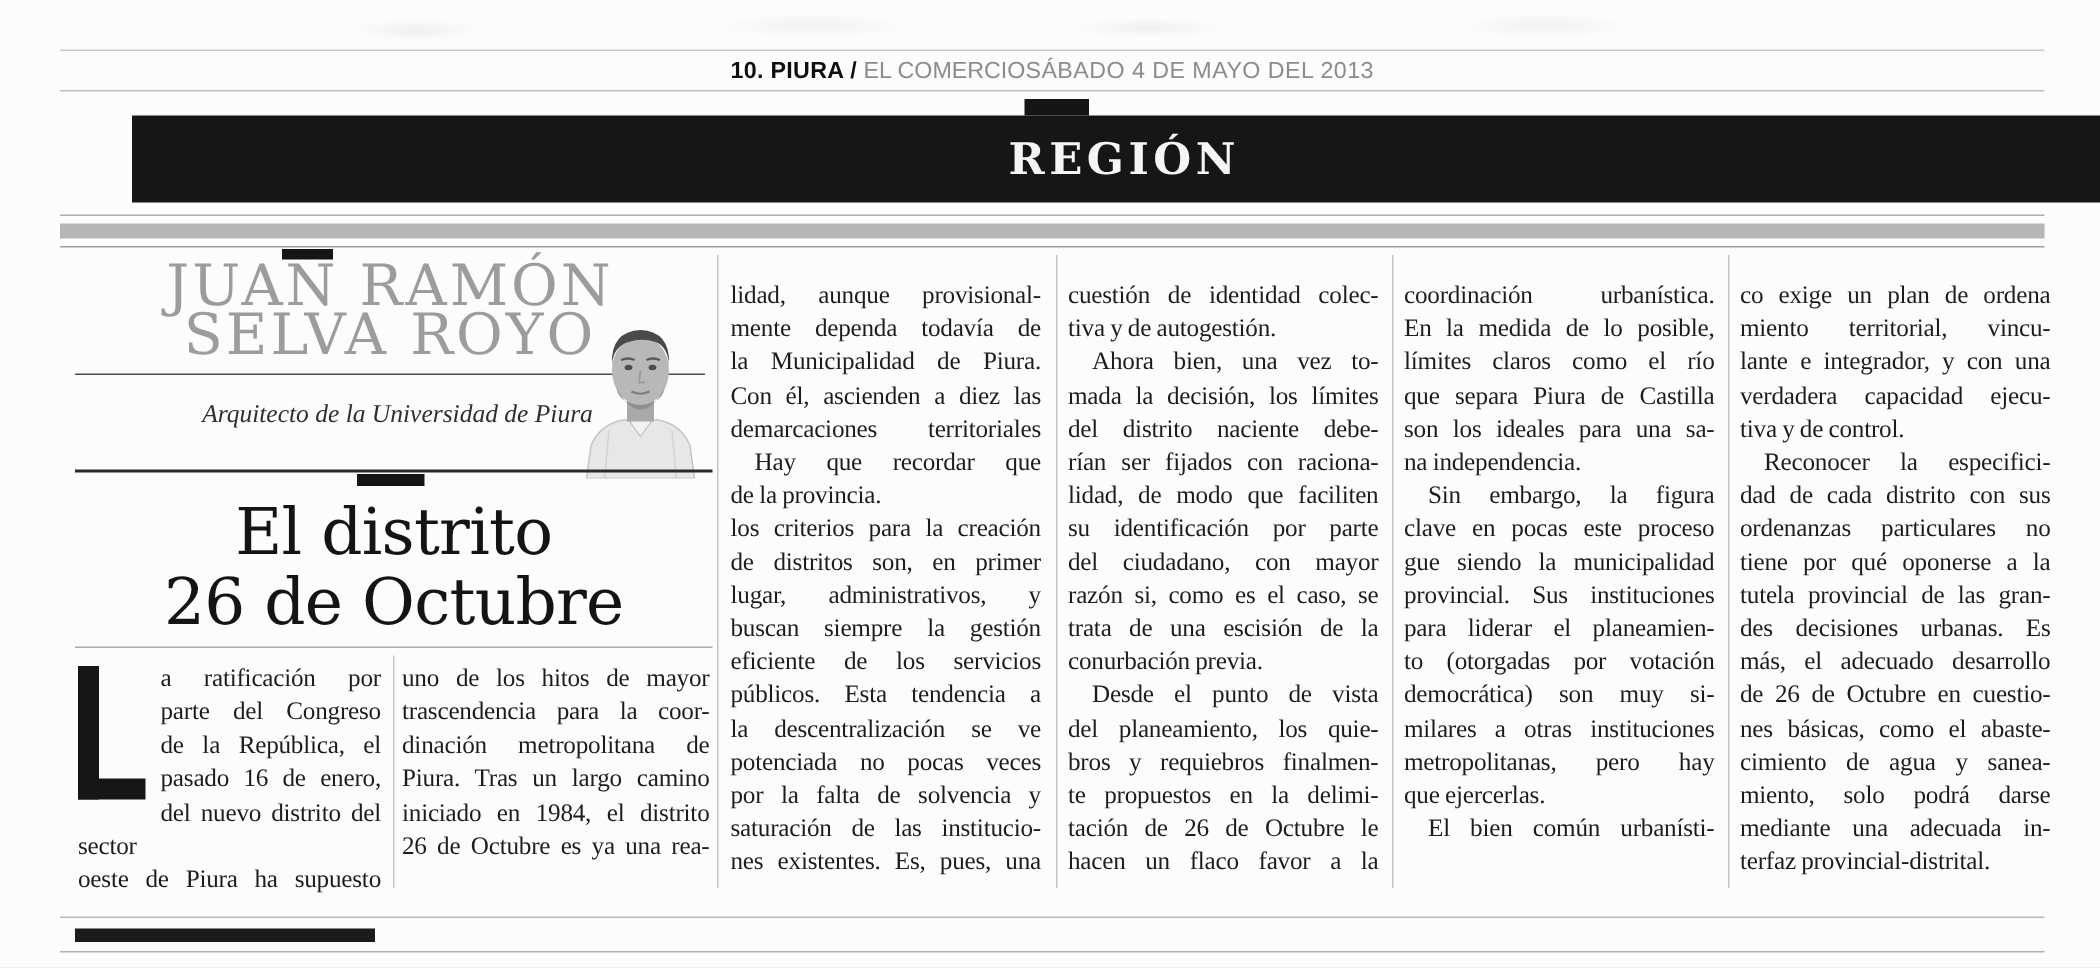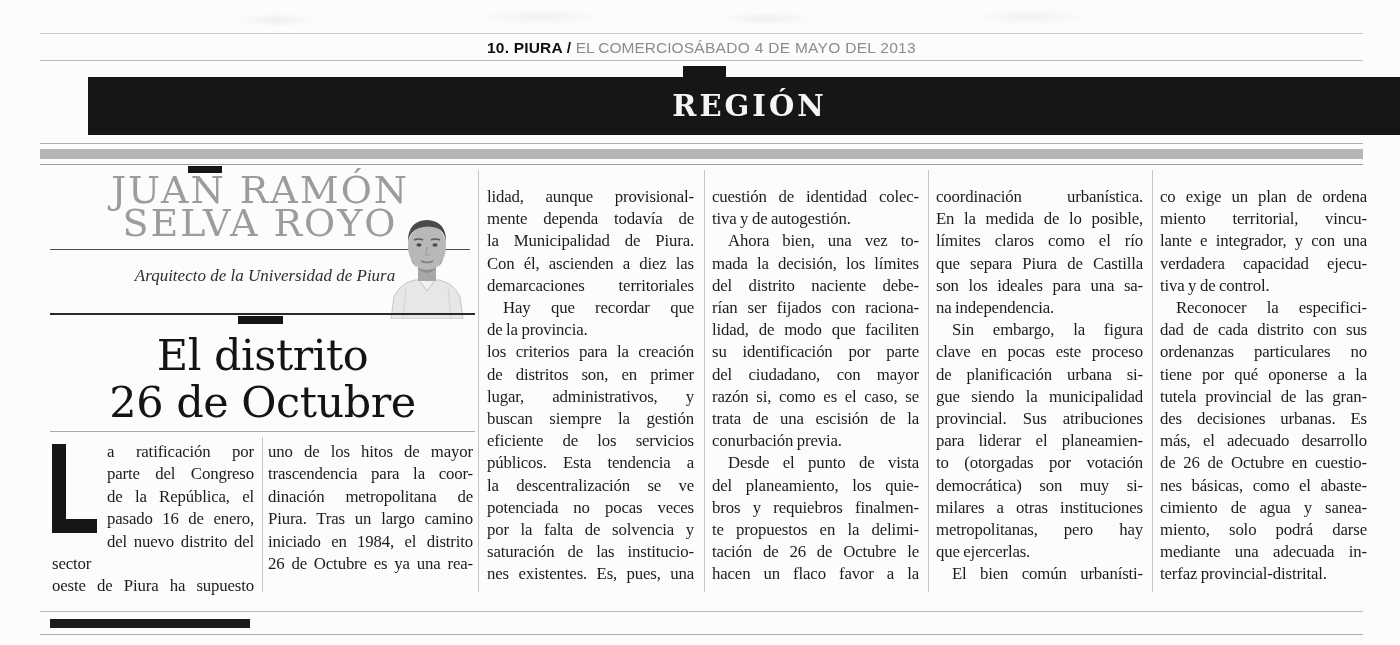--- a/index.html
+++ b/index.html
@@ -204,23 +204,22 @@
   <div class="abs col c5">
     <div>
         <div class="line">coordinación urbanística.</div>
         <div class="line">En la medida de lo posible,</div>
         <div class="line">límites claros como el río</div>
         <div class="line">que separa Piura de Castilla</div>
         <div class="line">son los ideales para una sa-</div>
         <div class="line end">na independencia.</div>
         <div class="line ind">Sin embargo, la figura</div>
         <div class="line">clave en pocas este proceso</div>
-        <div class="line">de planificación urbana si-</div>
         <div class="line">gue siendo la municipalidad</div>
-        <div class="line">provincial. Sus atribuciones</div>
+        <div class="line">provincial. Sus instituciones</div>
         <div class="line">para liderar el planeamien-</div>
         <div class="line">to (otorgadas por votación</div>
         <div class="line">democrática) son muy si-</div>
         <div class="line">milares a otras instituciones</div>
         <div class="line">metropolitanas, pero hay</div>
         <div class="line end">que ejercerlas.</div>
         <div class="line ind">El bien común urbanísti-</div>
       </div>
   </div>
   <div class="abs vdiv" style="left:1152px;"></div>

